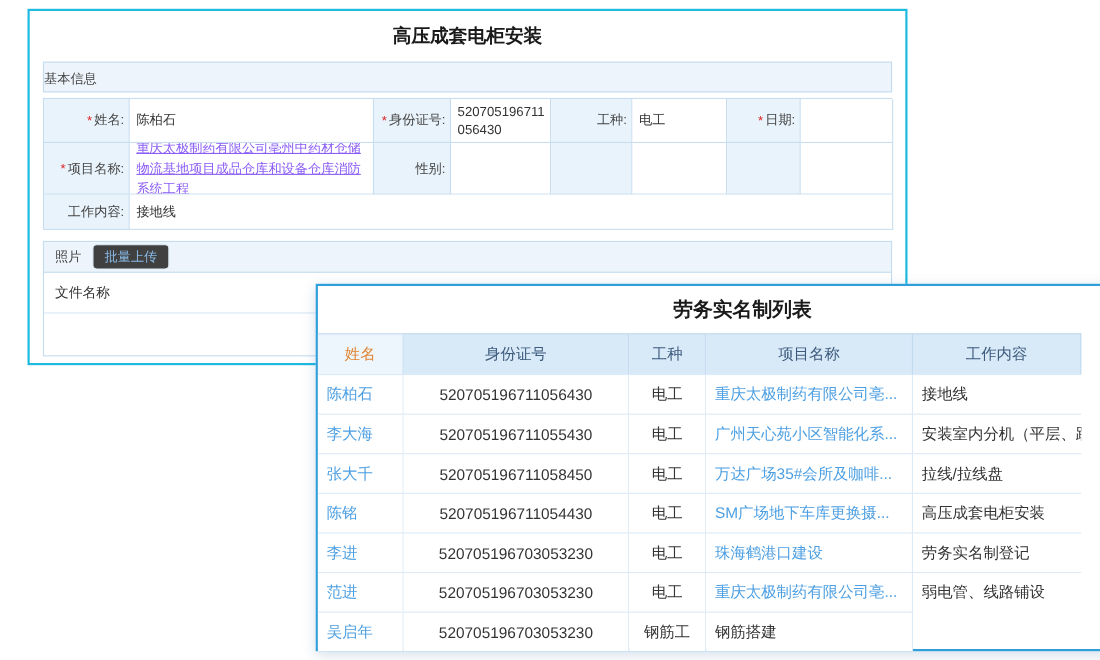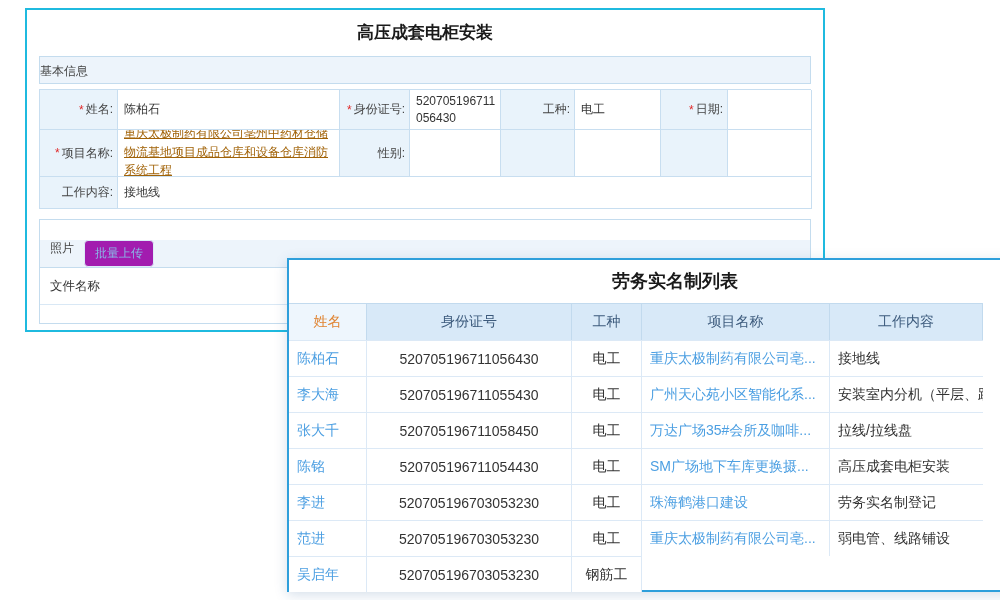--- a/index.html
+++ b/index.html
@@ -30,33 +30,33 @@
     font-size:12px;
   }
   .fcell{
     border-right:1px solid #c8def0;border-bottom:1px solid #c8def0;
     box-sizing:border-box;display:flex;align-items:center;overflow:hidden;
   }
   .flabel{background:#e9f3fb;justify-content:flex-end;padding-right:4px;color:#444;text-align:right;}
   .fvalue{background:#fff;padding-left:6px;padding-right:4px;}
   .req{color:#e02929;margin-right:2px;font-size:12px;}
   .wrap-num{word-break:break-all;line-height:1.4;}
-  .proj-link{color:#a16207;text-decoration:underline;line-height:1.55;cursor:pointer;font-family:Liberation Mono, monospace;}
+  .proj-link{color:#8b5cf6;text-decoration:underline;line-height:1.55;cursor:pointer;}
   .span-rest{grid-column:2 / 9;}
   
   .photo-box{
     margin-top:10px;height:105px;border:1px solid #c4dcee;box-sizing:border-box;
     background:#fff;
   }
   .photo-bar{
     height:27px;background:#edf4fb;border-bottom:1px solid #c4dcee;
-    display:flex;padding-left:10px;font-size:12px;color:#444;margin-top:20px;
+    display:flex;align-items:center;padding-left:10px;font-size:12px;color:#444;
   }
   .upload-btn{
-    margin-left:10px;background:#a21caf;border:1px solid #ddecf8;border-radius:4px;
+    margin-left:10px;background:#404040;border:1px solid #ddecf8;border-radius:4px;
     color:#8ab9e6;font-size:12px;padding:2px 10px;cursor:pointer;
   }
   .file-row{
     height:36px;line-height:36px;padding-left:10px;font-size:12.5px;color:#333;
     border-bottom:1px solid #d9e8f5;
   }
   
   .list-panel{
     position:absolute;left:287px;top:258px;width:776px;height:334px;
     background:#fff;border:2px solid #2e9fdb;box-sizing:border-box;z-index:5;
@@ -203,14 +203,15 @@
 
   <div class="bcell cell-name">范进</div>
   <div class="bcell cell-id">520705196703053230</div>
   <div class="bcell cell-job">电工</div>
   <div class="bcell cell-project">重庆太极制药有限公司亳...</div>
   <div class="bcell cell-work">弱电管、线路铺设</div>
 
   <div class="bcell cell-name">吴启年</div>
   <div class="bcell cell-id">520705196703053230</div>
   <div class="bcell cell-job">钢筋工</div>
+  <div class="bcell cell-work">钢筋搭建</div>
 </div>
 </div>
 
 </body></html>

